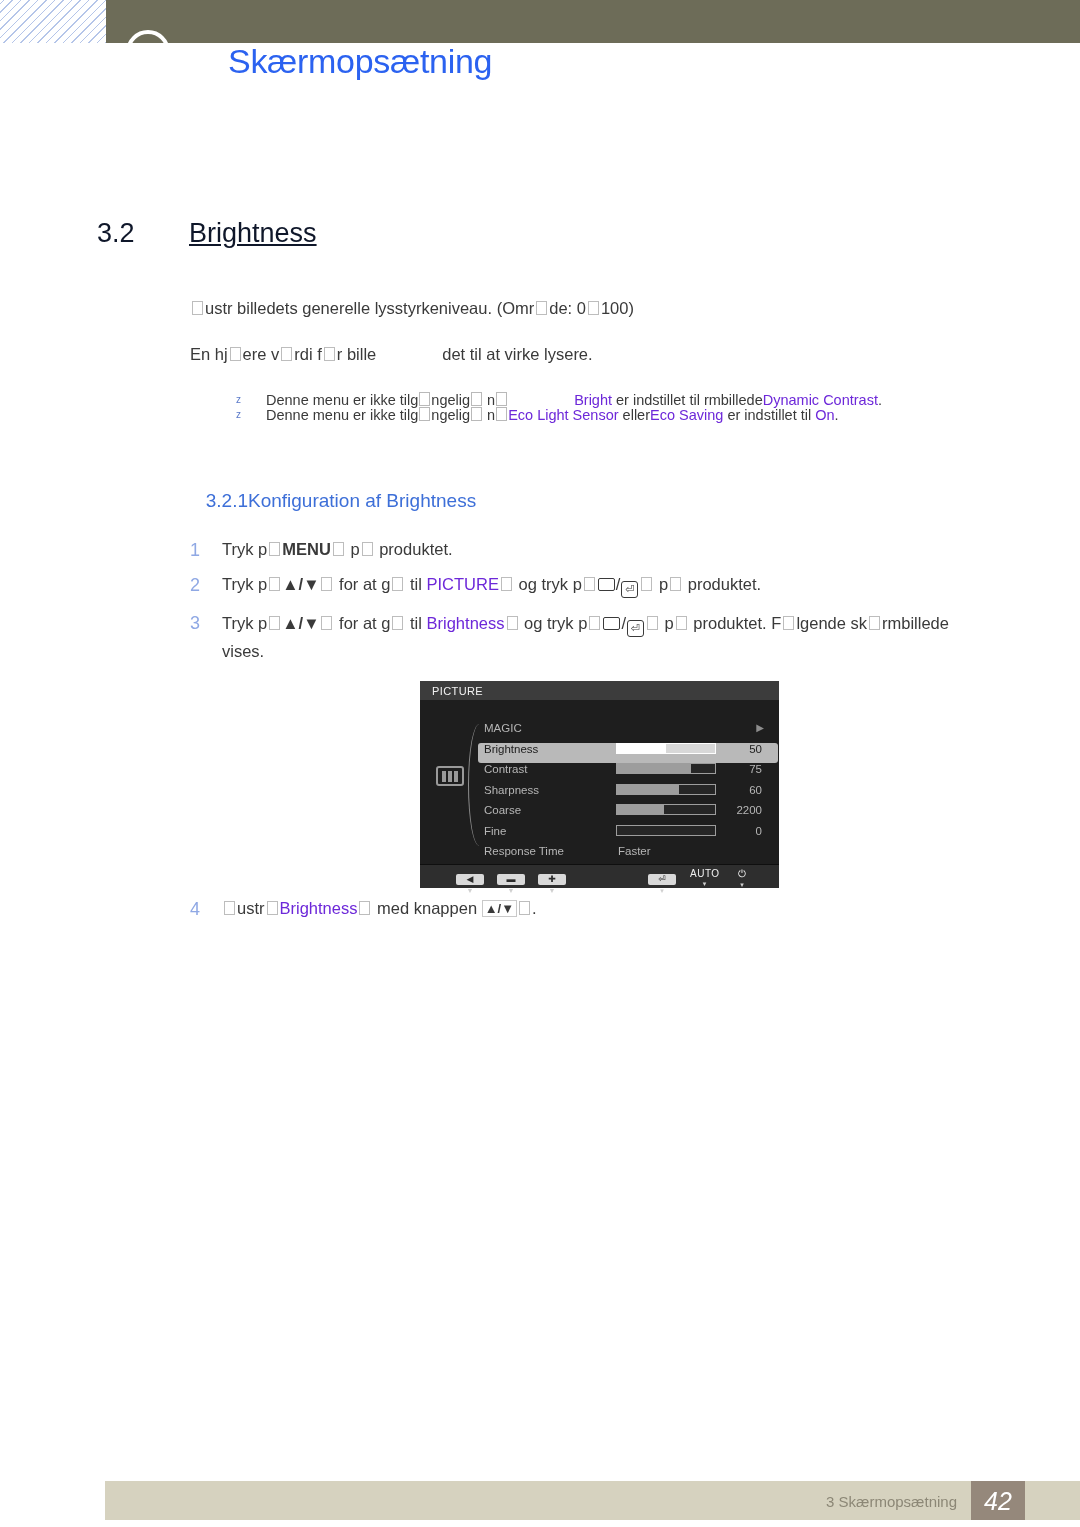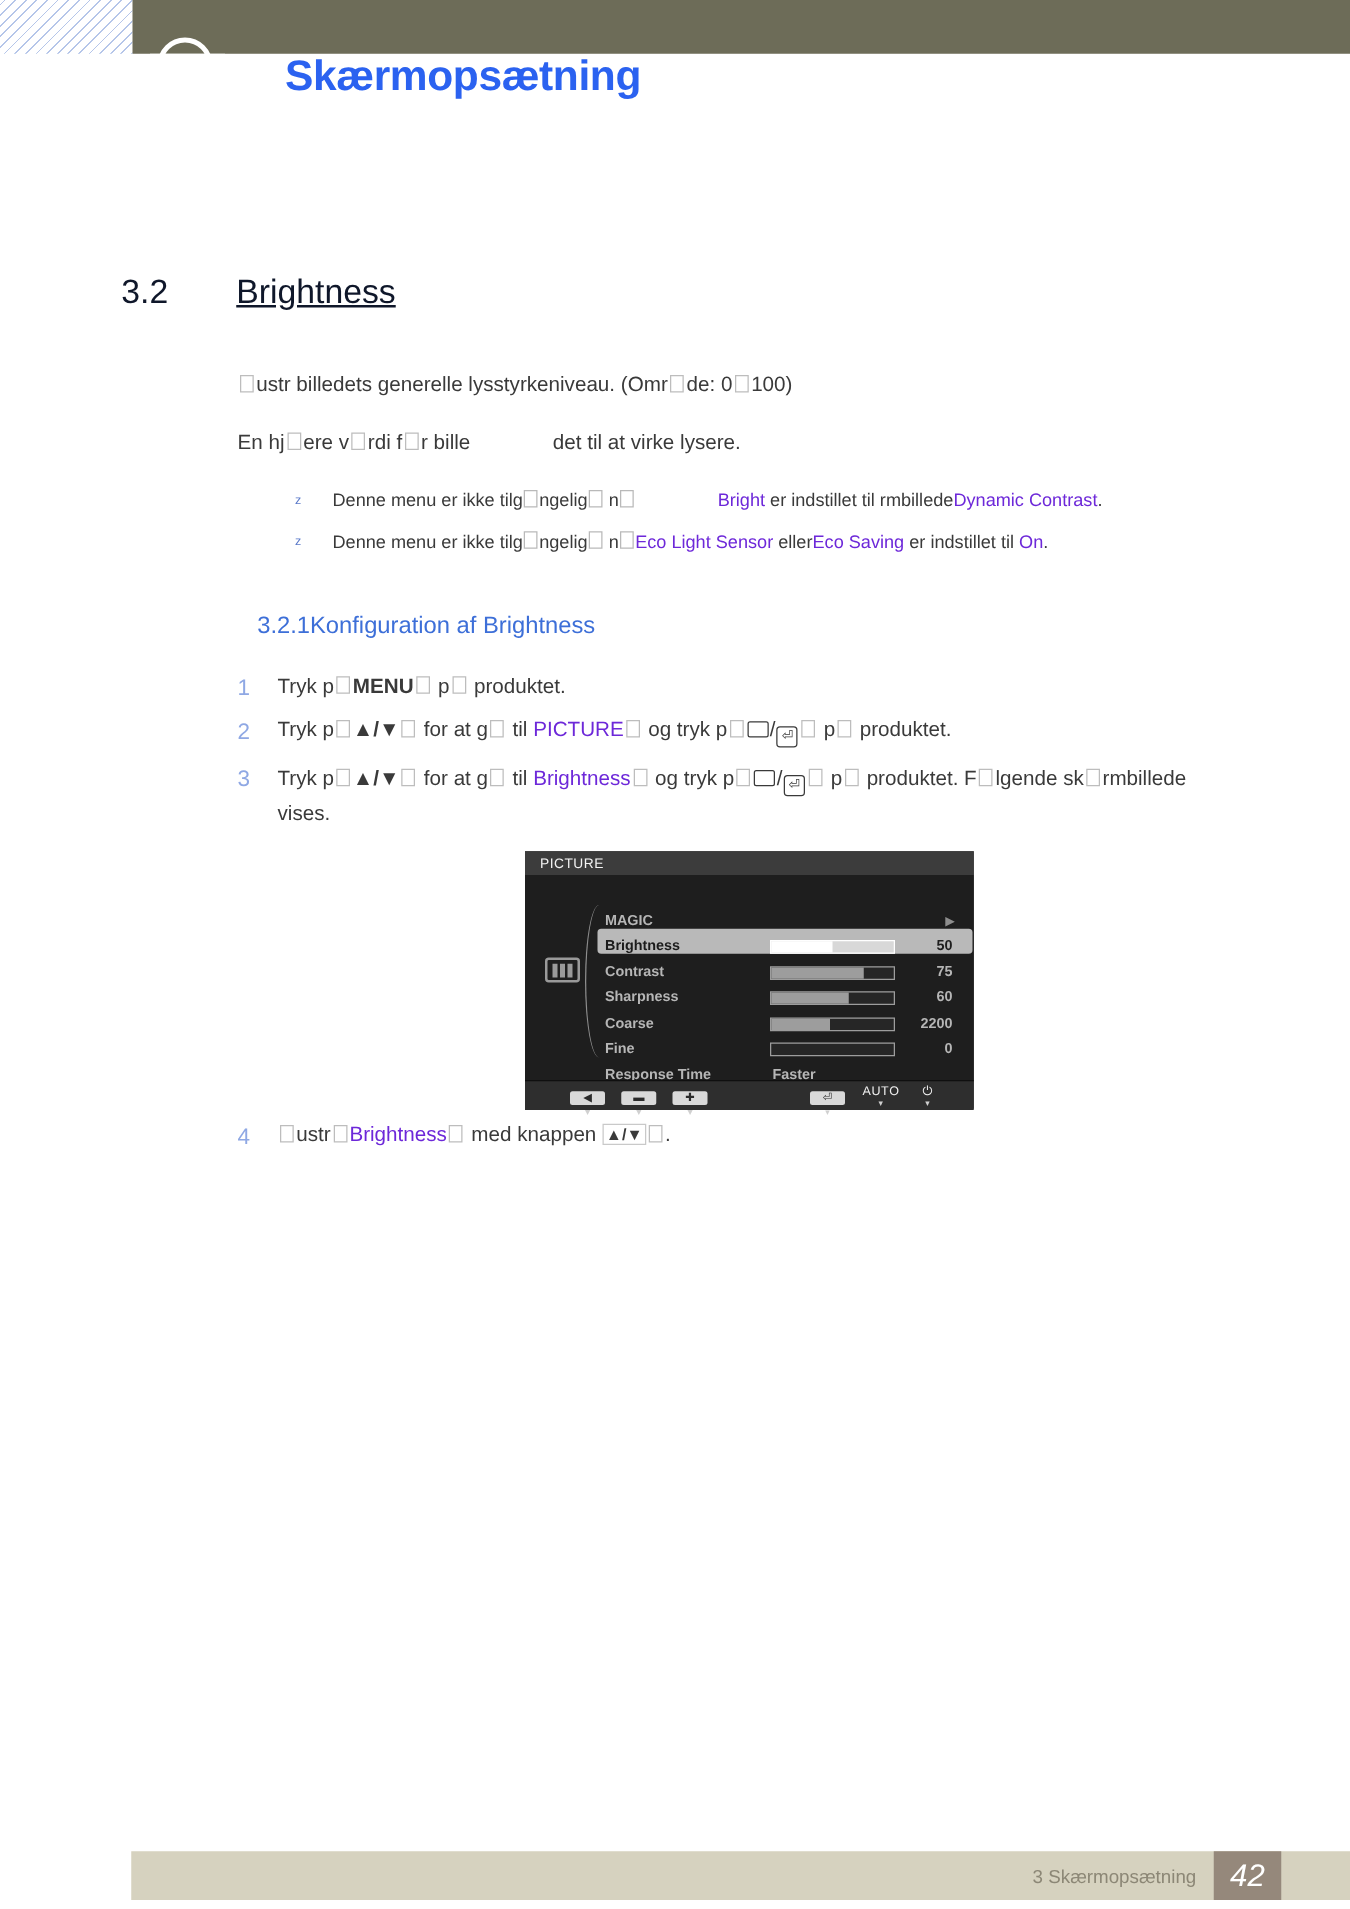--- a/index.html
+++ b/index.html
@@ -32,21 +32,20 @@
     overflow:hidden;
   }
   .chapcircle-mask{
     position:absolute;left:120px;top:43px;width:60px;height:44px;
     background:#ffffff;
   }
   .chapter-title{
     position:absolute;left:228px;top:42px;
     font-size:34px;color:#2b62f0;letter-spacing:-.3px;
     white-space:nowrap;
-    font-weight:bold;
   }
 
   
   .sec-head{
     position:absolute;left:97px;top:218px;
     font-size:27px;color:#0f172a;white-space:nowrap;text-decoration:underline;
   }
   .sec-head .num{display:inline-block;width:92px;}
 
   
@@ -56,21 +55,21 @@
   }
   .p1{top:299px;}
   .p2{top:345px;}
 
   
   .note{
     position:absolute;left:236px;
     font-size:14.5px;color:#3a3a3a;white-space:nowrap;
   }
   .n1{top:392px;}
-  .n2{top:425px;}
+  .n2{top:407px;}
   .note .zmark{
     color:#5a79c9;font-size:10px;margin-right:25px;
     display:inline-block;vertical-align:2px;
   }
   .gapbox{display:inline-block;width:66px;}
   .mi{display:inline-block;width:9px;height:12px;
       border:1px solid #b9b9b9;vertical-align:-1px;margin:0 1px;}
   .or{color:#6d28d9;}
 
   
@@ -137,22 +136,22 @@
     display:flex;align-items:center;justify-content:center;gap:2px;
   }
   .osd-sideicon i{display:block;width:4px;height:11px;background:#9a9a9a;}
   .osd-brace{
     position:absolute;left:48px;top:24px;width:18px;height:122px;
     border-left:1.5px solid #8e8e8e;
     border-radius:60% 0 0 60%/50% 0 0 50%;
   }
   .osd-rows{position:absolute;left:58px;top:22px;width:300px;}
   .orow{
-    height:20.5px;display:flex;align-items:flex-end;
-    font-size:11.5px;color:#b6b6b6;position:relative;font-weight:bold;
+    height:20.5px;display:flex;align-items:flex-start;
+    font-size:11.5px;color:#b6b6b6;position:relative;
   }
   .orow.sel{
     background:#b9b9b9;color:#1e1e1e;border-radius:3px;
   }
   .orow .lbl{width:138px;padding-left:6px;box-sizing:border-box;}
   .orow.sel .lbl{color:#1b1b1b;}
   .bar{
     width:100px;height:11px;border:1px solid #9d9d9d;
     box-sizing:border-box;background:#262626;position:relative;
   }

